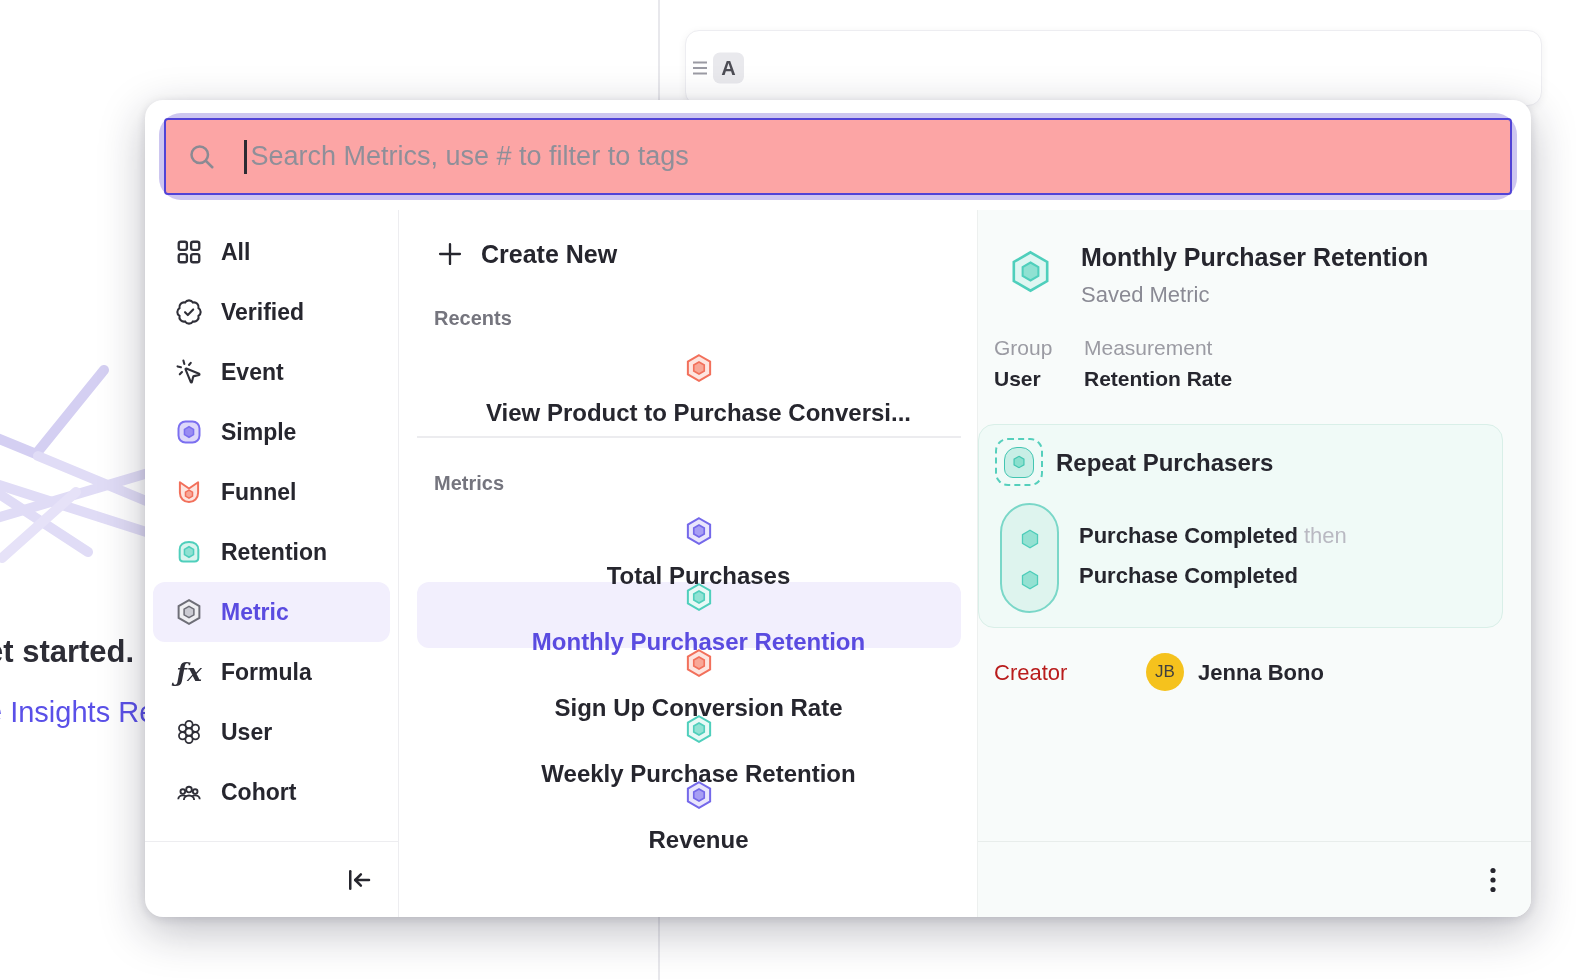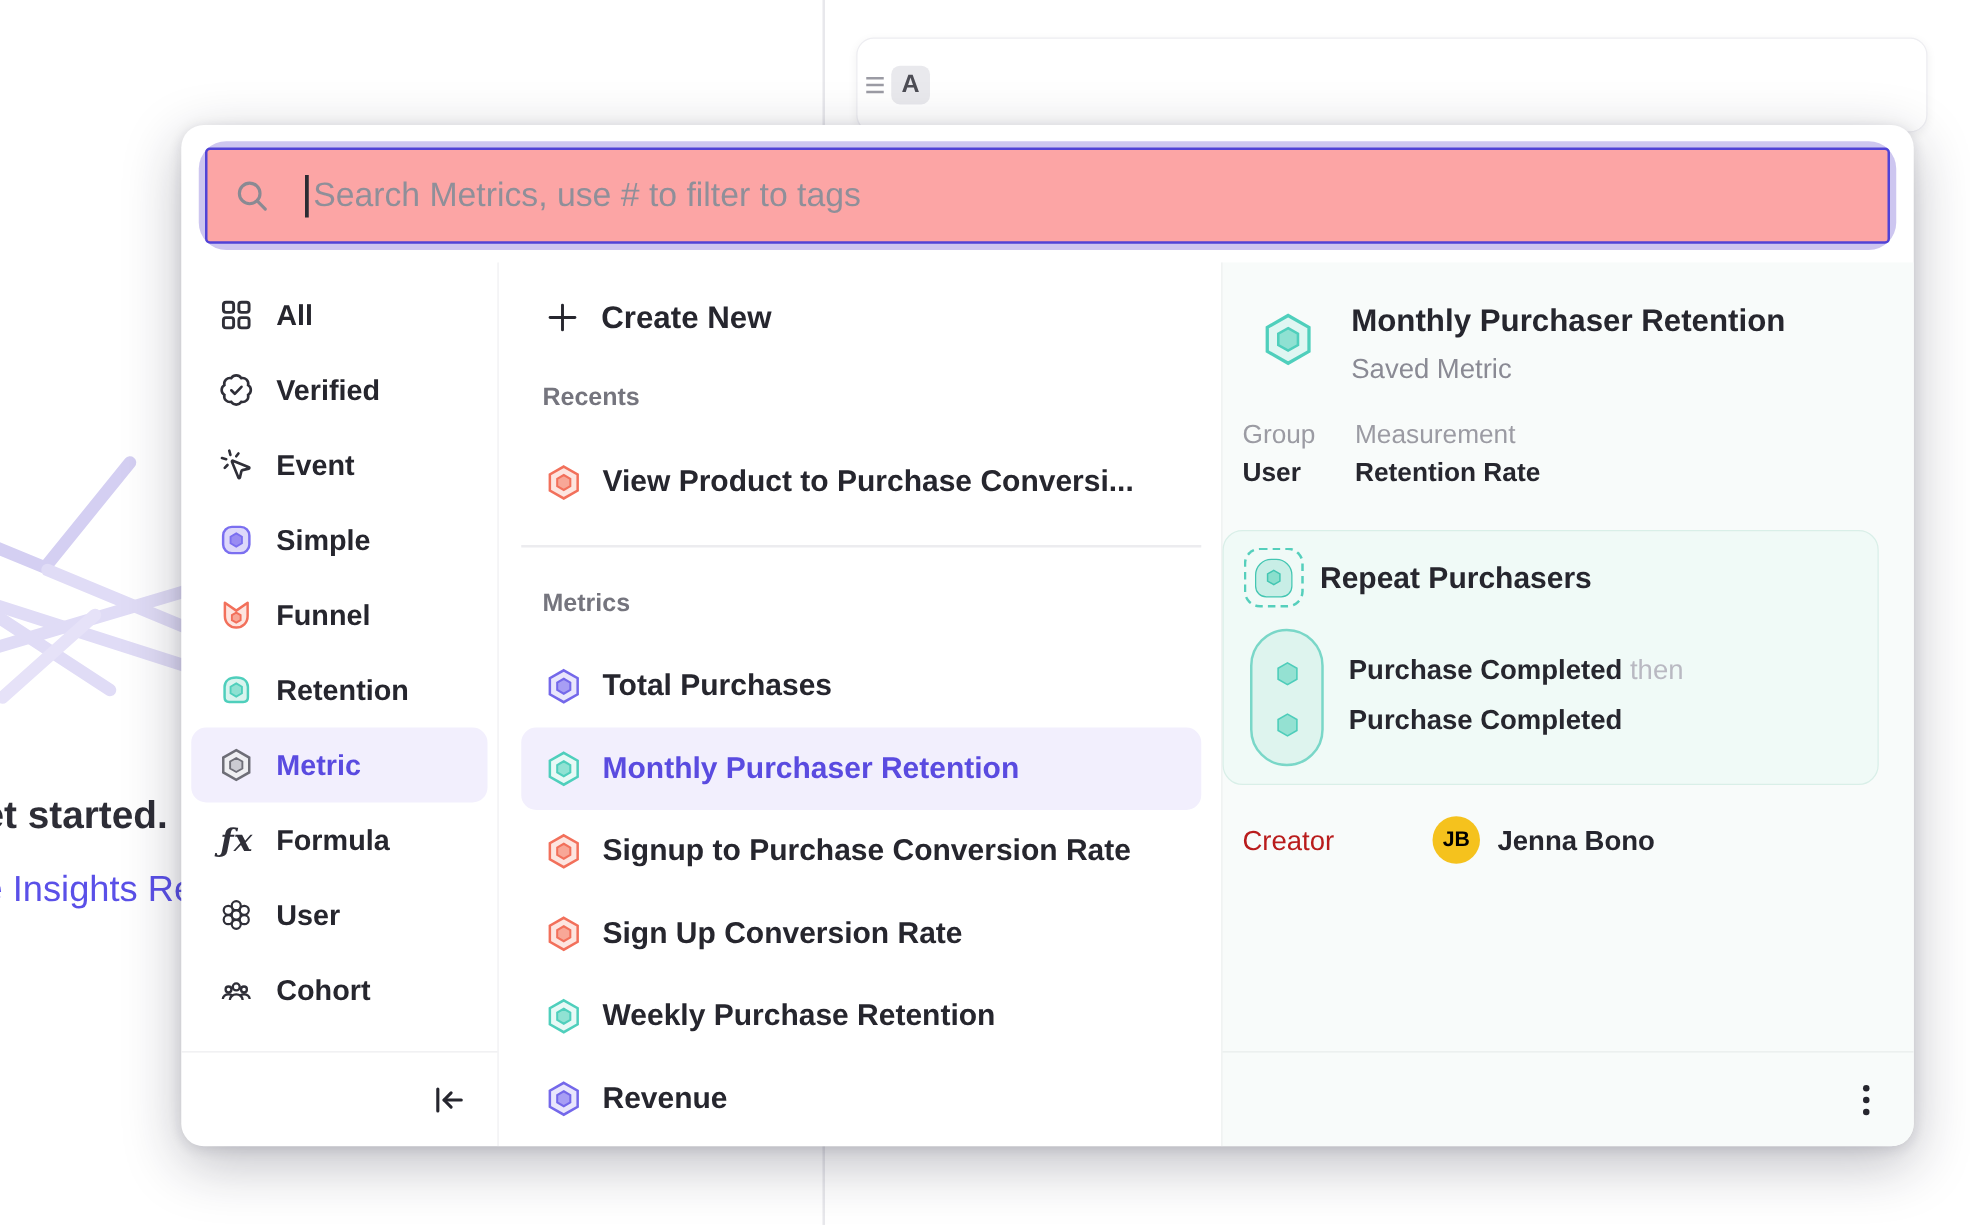--- a/index.html
+++ b/index.html
@@ -41,21 +41,21 @@
   .fx { font-size:25px; font-style:italic; font-weight:600; color:#2f2f38; font-family:"DejaVu Serif", serif; width:28px; text-align:center; }
   .side-footer { position:absolute; left:0; right:0; bottom:0; height:76px; border-top:1.5px solid #ededf0; }
   .collapse-btn { position:absolute; right:24px; top:50%; transform:translateY(-50%); width:30px; height:30px; cursor:pointer; }
 
   
   .results { width:578px; flex:none; position:relative; background:#fff; }
   .create-new { position:absolute; left:18px; top:22px; height:44px; display:flex; align-items:center; padding-left:19px; gap:17px; font-size:25px; font-weight:700; color:#26262e; cursor:pointer; }
   .section-header { position:absolute; left:35px; font-size:20px; font-weight:600; color:#75757e; }
   .hd-recents { top:97px; }
   .hd-metrics { top:262px; }
-  .result-row { display:flex; align-items:center; height:66px; padding-left:19px; gap:16px; border-radius:12px; cursor:pointer; }
+  .result-row { display:flex; align-items:center; height:66px; padding-left:19px; gap:16px; border-radius:12px; cursor:pointer;flex-direction:column; }
   .result-row .label { font-size:24px; font-weight:600; color:#26262e; white-space:nowrap; }
   .result-row.selected { background:#f2effd; }
   .result-row.selected .label { color:#5a4be0; }
   .recent-wrap { position:absolute; left:18px; right:16px; top:143px; }
   .rule { position:absolute; left:18px; width:544px; height:2px; background:#ececef; top:226px; }
   .metric-list { position:absolute; left:18px; right:16px; top:306px; }
   .row-icon { width:30px; height:30px; flex:none; }
   .plus-icon { width:28px; height:28px; }
 
   
@@ -68,21 +68,21 @@
   .col1 { left:16px; } .col2 { left:106px; }
   .def-card { position:absolute; left:0; top:214px; width:525px; height:204px; background:#f0faf7; border:1.5px solid #d9efe8; border-radius:16px; }
   .def-icon { position:absolute; left:16px; top:13px; width:48px; height:48px; border:2px dashed #55cfbc; border-radius:13px; display:flex; align-items:center; justify-content:center; }
   .def-arch { width:30px; height:31px; background:#c8eee6; border:1.6px solid #43c6b2; border-radius:13px 13px 9px 9px; display:flex; align-items:center; justify-content:center; }
   .def-name { position:absolute; left:77px; top:24px; font-size:24px; font-weight:700; color:#26262e; }
   .capsule { position:absolute; left:21px; top:78px; width:59px; height:110px; background:#def4ee; border:2px solid #7ad7c8; border-radius:32px; }
   .cap-hex { position:absolute; left:50%; transform:translateX(-50%); width:22px; height:22px; }
   .step-line { position:absolute; left:100px; font-size:22px; color:#26262e; font-weight:700; white-space:nowrap; }
   .step-conn { color:#b9b9c2; font-weight:400; }
   .creator-label { position:absolute; left:16px; top:450px; font-size:22px; font-weight:500; color:#b91c1c; }
-  .avatar { position:absolute; left:168px; top:443px; width:38px; height:38px; border-radius:50%; background:#f5c21d; color:#000000; font-size:17px; font-weight:700; display:flex; align-items:center; justify-content:center; }
+  .avatar { position:absolute; left:168px; top:443px; width:38px; height:38px; border-radius:50%; background:#f5c21d; color:#404040; font-size:17px; font-weight:400; display:flex; align-items:center; justify-content:center; }
   .creator-name { position:absolute; left:220px; top:450px; font-size:22px; font-weight:600; color:#26262e; }
   .det-footer { position:absolute; left:0; right:0; top:631px; bottom:0; border-top:1.5px solid #e8edeb; }
   .kebab { position:absolute; right:34px; top:50%; transform:translateY(-50%); width:8px; height:26px; cursor:pointer; }
 
   svg { display:block; }
 </style>
 </head>
 <body>
 
 <div class="page">
@@ -265,27 +265,20 @@
           </div>
 
           <div class="result-row selected">
             <svg class="row-icon" viewBox="0 0 24 24">
               <polygon points="12,1.8 20.9,6.9 20.9,17.1 12,22.2 3.1,17.1 3.1,6.9" fill="#e8f9f6" stroke="#4fcfbc" stroke-width="1.6"></polygon>
               <polygon points="12,7.2 16.2,9.6 16.2,14.4 12,16.8 7.8,14.4 7.8,9.6" fill="#90e2d3" stroke="#4fcfbc" stroke-width="1.3"></polygon>
             </svg>
             <span class="label">Monthly Purchaser Retention</span>
           </div>
 
-          <div class="result-row">
-            <svg class="row-icon" viewBox="0 0 24 24">
-              <polygon points="12,1.8 20.9,6.9 20.9,17.1 12,22.2 3.1,17.1 3.1,6.9" fill="#fde5e0" stroke="#f2705b" stroke-width="1.6"></polygon>
-              <polygon points="12,7.2 16.2,9.6 16.2,14.4 12,16.8 7.8,14.4 7.8,9.6" fill="#f8a797" stroke="#f2705b" stroke-width="1.3"></polygon>
-            </svg>
-            <span class="label">Signup to Purchase Conversion Rate</span>
-          </div>
 
           <div class="result-row">
             <svg class="row-icon" viewBox="0 0 24 24">
               <polygon points="12,1.8 20.9,6.9 20.9,17.1 12,22.2 3.1,17.1 3.1,6.9" fill="#fde5e0" stroke="#f2705b" stroke-width="1.6"></polygon>
               <polygon points="12,7.2 16.2,9.6 16.2,14.4 12,16.8 7.8,14.4 7.8,9.6" fill="#f8a797" stroke="#f2705b" stroke-width="1.3"></polygon>
             </svg>
             <span class="label">Sign Up Conversion Rate</span>
           </div>
 
           <div class="result-row">

